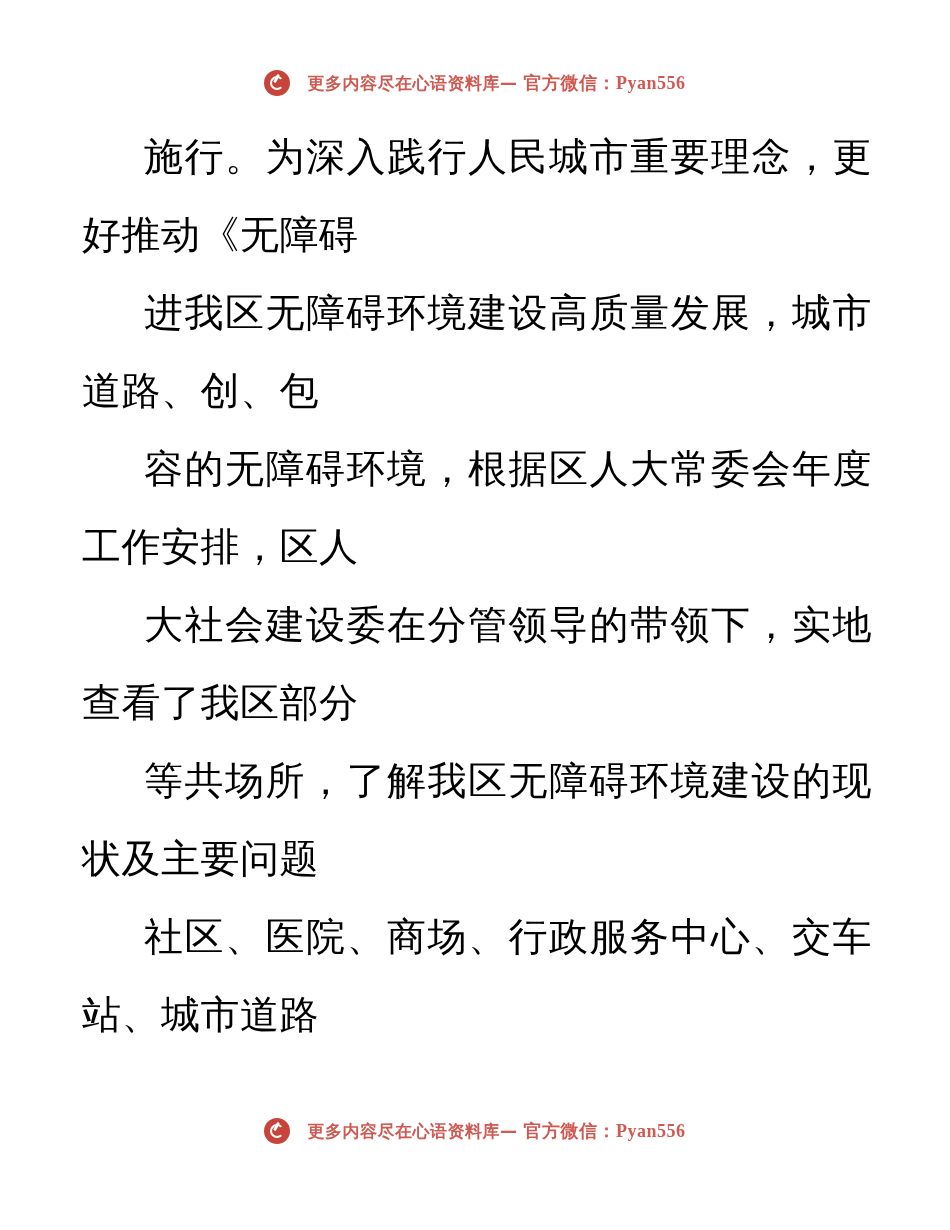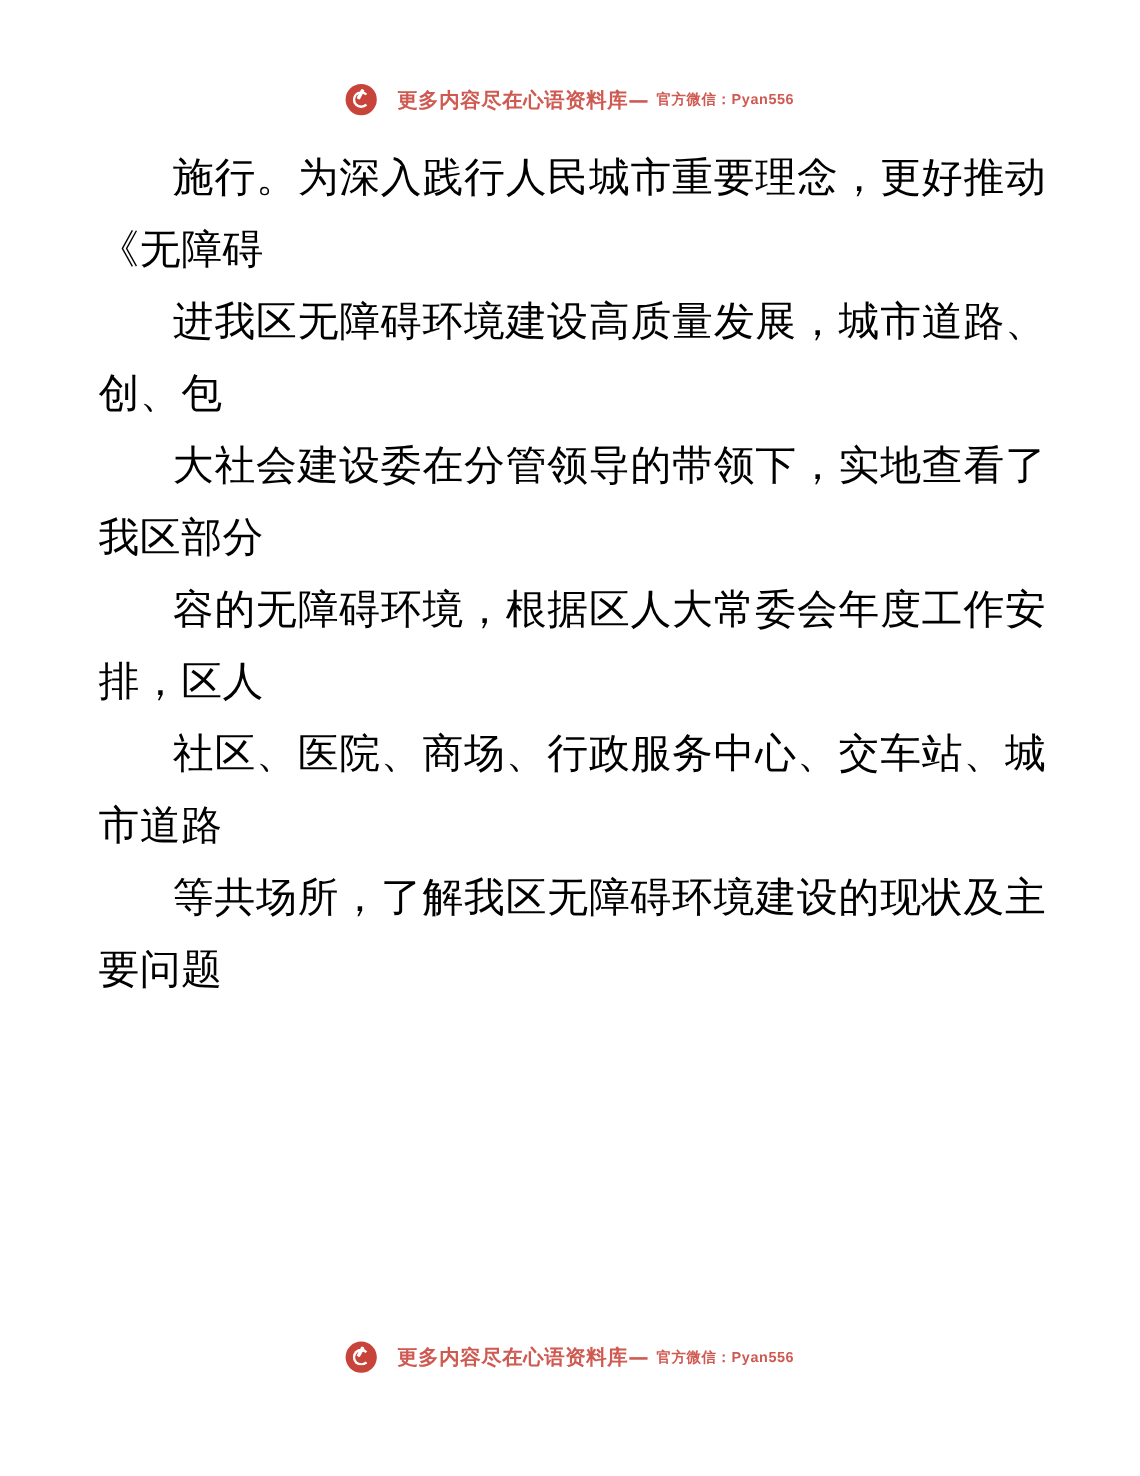--- a/index.html
+++ b/index.html
@@ -71,37 +71,37 @@
   }
   .wm-text {
     font-family: "DejaVu Sans", "Liberation Sans", sans-serif;
     font-size: 17px;
     font-weight: bold;
     color: #cf5a52;
     letter-spacing: 0.5px;
     margin-left: 11px;
   }
   .wm-text-sub {
-    font-family: Liberation Sans, sans-serif;
-    font-size: 12px;
+    font-family: Liberation Serif, serif;
+    font-size: 18px;
     font-weight: bold;
     color: #cf5a52;
     letter-spacing: 0.5px;
   }
 
   
   .content {
     position: absolute;
     top: 118px;
     left: 82px;
     width: 790px;
   }
   .para {
-    font-size: 34px;
-    line-height: 60px;
+    font-size: 39px;
+    line-height: 78px;
     letter-spacing: 0.5px;
     text-align: justify;
     text-justify: inter-ideograph;
     margin: 0 0 0 0;
     text-indent: 62px;
     word-break: break-all;
   }
 </style>
 </head>
 <body>
@@ -110,24 +110,24 @@
 
   <div class="watermark watermark-top">
     <span class="wm-logo"></span>
     <span class="wm-text">更多内容尽在心语资料库—</span>
     <span class="wm-text-sub">官方微信：Pyan556</span>
   </div>
 
   <div class="content">
     <p class="para">施行。为深入践行人民城市重要理念，更好推动《无障碍</p>
     <p class="para">进我区无障碍环境建设高质量发展，城市道路、创、包</p>
+    <p class="para">容的无障碍环境，根据区人大常委会年度工作安排，区人</p>
     <p class="para">大社会建设委在分管领导的带领下，实地查看了我区部分</p>
-    <p class="para">容的无障碍环境，根据区人大常委会年度工作安排，区人</p>
+    <p class="para">等共场所，了解我区无障碍环境建设的现状及主要问题</p>
     <p class="para">社区、医院、商场、行政服务中心、交车站、城市道路</p>
-    <p class="para">等共场所，了解我区无障碍环境建设的现状及主要问题</p>
   </div>
 
   <div class="watermark watermark-bottom">
     <span class="wm-logo"></span>
     <span class="wm-text">更多内容尽在心语资料库—</span>
     <span class="wm-text-sub">官方微信：Pyan556</span>
   </div>
 
 </div>
 

